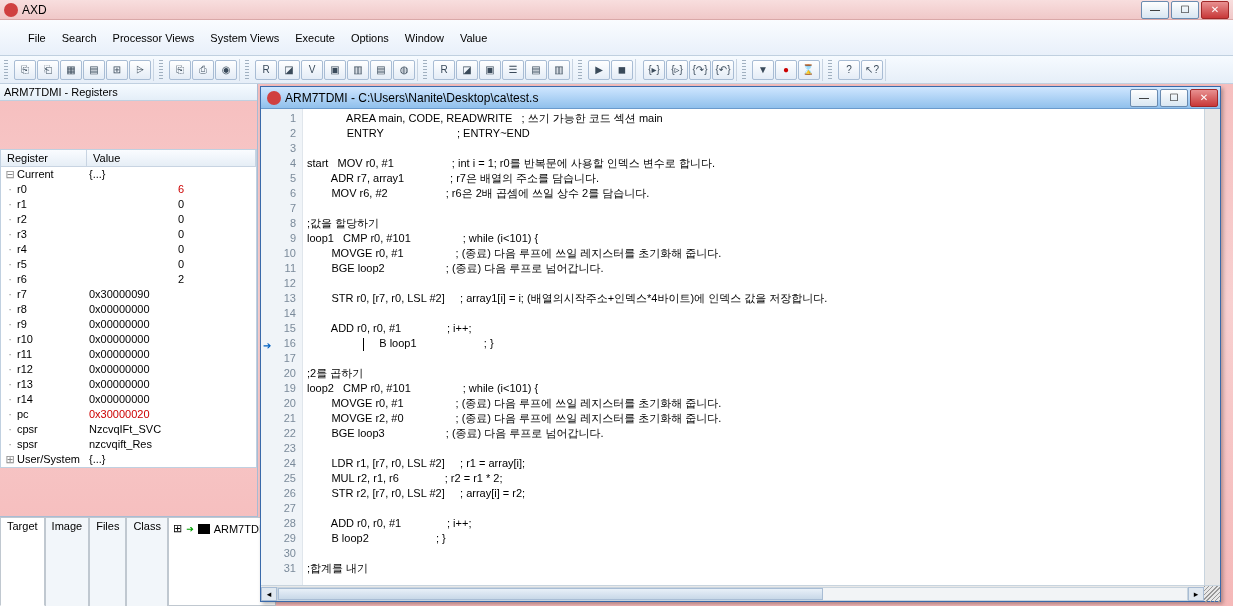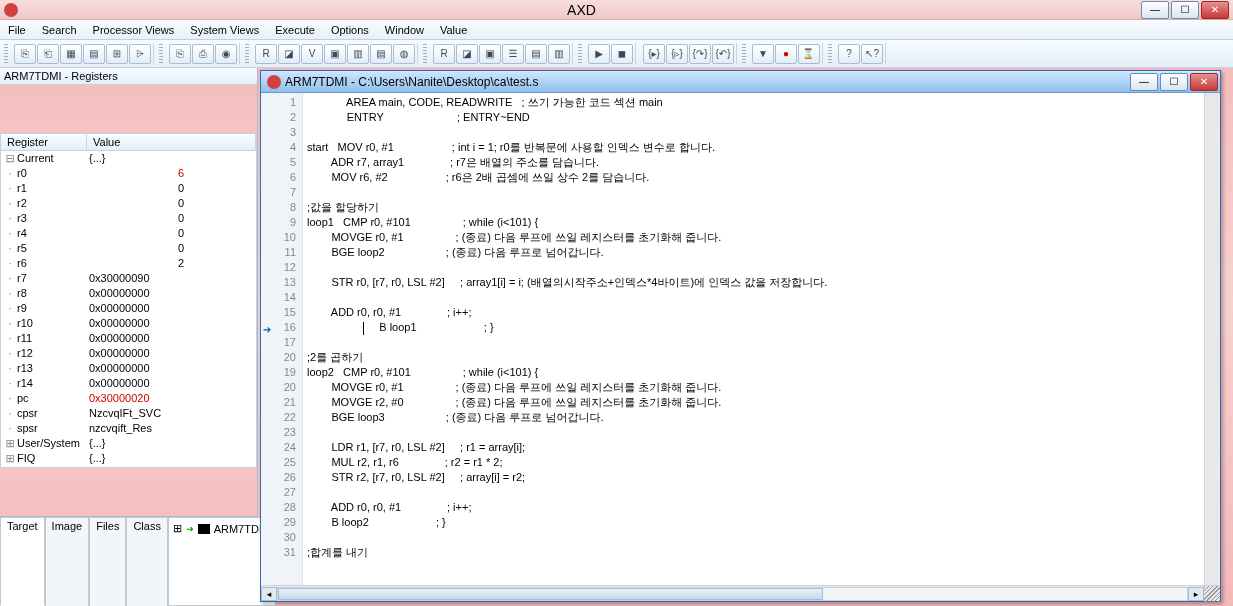--- a/index.html
+++ b/index.html
@@ -2,29 +2,29 @@
 <html><head>
 <meta charset="utf-8">
 <style>
 * { box-sizing: border-box; margin: 0; padding: 0; font-family: "MS Sans Serif", Tahoma, sans-serif; font-size: 11px; }
 body { width: 1233px; height: 606px; background: linear-gradient(to bottom, #f5b8b8 0%, #f8d0d0 50%, #f5b8b8 100%); overflow: hidden; }
 
 
 .main-window { width: 100%; height: 100%; display: flex; flex-direction: column; }
 .titlebar { height: 20px; background: linear-gradient(to bottom, #f8dede, #f0c8c8); display: flex; align-items: center; padding: 0 4px; border-bottom: 1px solid #d9a8a8; }
 .titlebar .icon { width: 14px; height: 14px; background: #d04040; border-radius: 50%; margin-right: 4px; }
-.titlebar .title { flex: 1; font-size: 14px; text-align: center; }
+.titlebar .title { flex: 1; font-size: 12px; }
 .win-controls { display: flex; gap: 2px; }
 .win-btn { width: 28px; height: 18px; background: linear-gradient(to bottom,#fefefe,#d8e6f2); border: 1px solid #6a8bb0; border-radius: 2px; display: flex; align-items: center; justify-content: center; font-size: 10px; cursor: pointer; }
 .win-btn.close { background: linear-gradient(to bottom,#e89090,#c83838); color:#fff; border-color:#a02828;}
 .win-btn.min::before { content:"—"; }
 .win-btn.max::before { content:"☐"; }
 .win-btn.close::before { content:"✕"; }
 
-.menubar { height: 20px; background: linear-gradient(to bottom,#fafcff,#e8f0fa); display: flex; align-items: center; padding: 0 0; border-bottom: 1px solid #c0d0e0; }
+.menubar { height: 36px; background: linear-gradient(to bottom,#fafcff,#e8f0fa); display: flex; align-items: center; padding: 0 20px; border-bottom: 1px solid #c0d0e0; }
 .menu-item { padding: 2px 8px; cursor: pointer; }
 
 .toolbar { height: 28px; background: linear-gradient(to bottom,#f6fbff,#e6eef8); display:flex; align-items:center; padding:2px 4px; gap:2px; border-bottom:1px solid #c0d0e0;}
 .tool-group { display:flex; gap:1px; padding:0 2px; border-right:1px solid #c8d4e2; height:22px; align-items:center; margin-right:3px;}
 .tool-btn { width:22px; height:20px; border:1px solid #a8bcd4; background:linear-gradient(to bottom,#fff,#e4ecf6); display:flex; align-items:center; justify-content:center; font-size:10px; cursor:pointer; border-radius:2px; color:#3a4a5a;}
 .grip { width:4px; height:20px; background: repeating-linear-gradient(to bottom, #a0b0c0 0 1px, transparent 1px 3px); margin-right:2px;}
 
 .content { flex:1; display:flex; overflow:hidden; }
 
 

